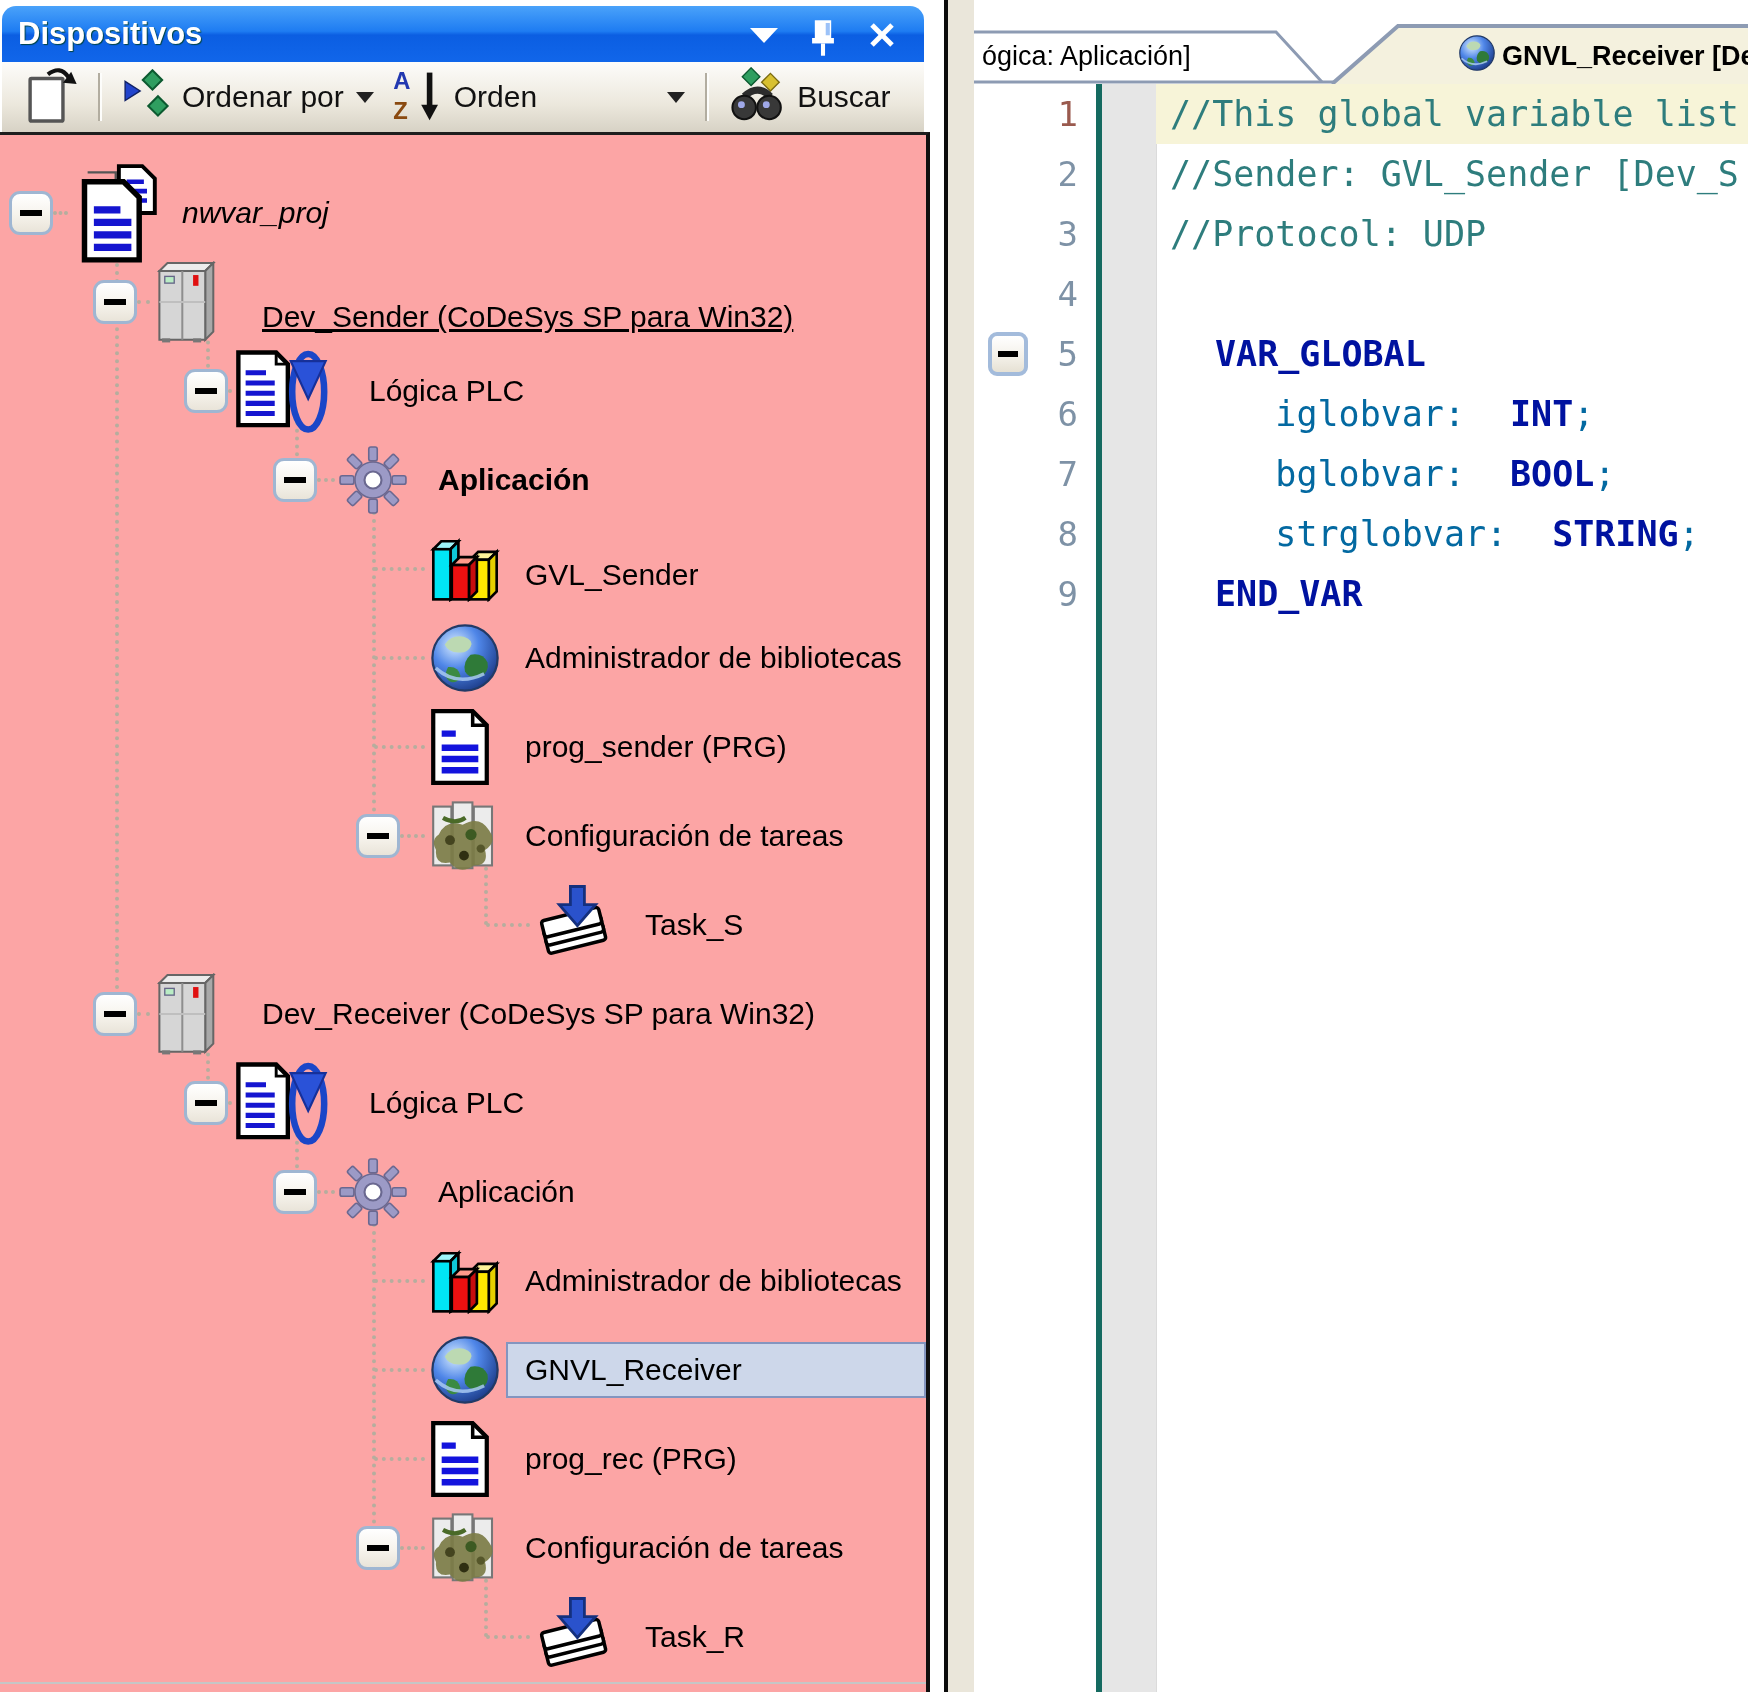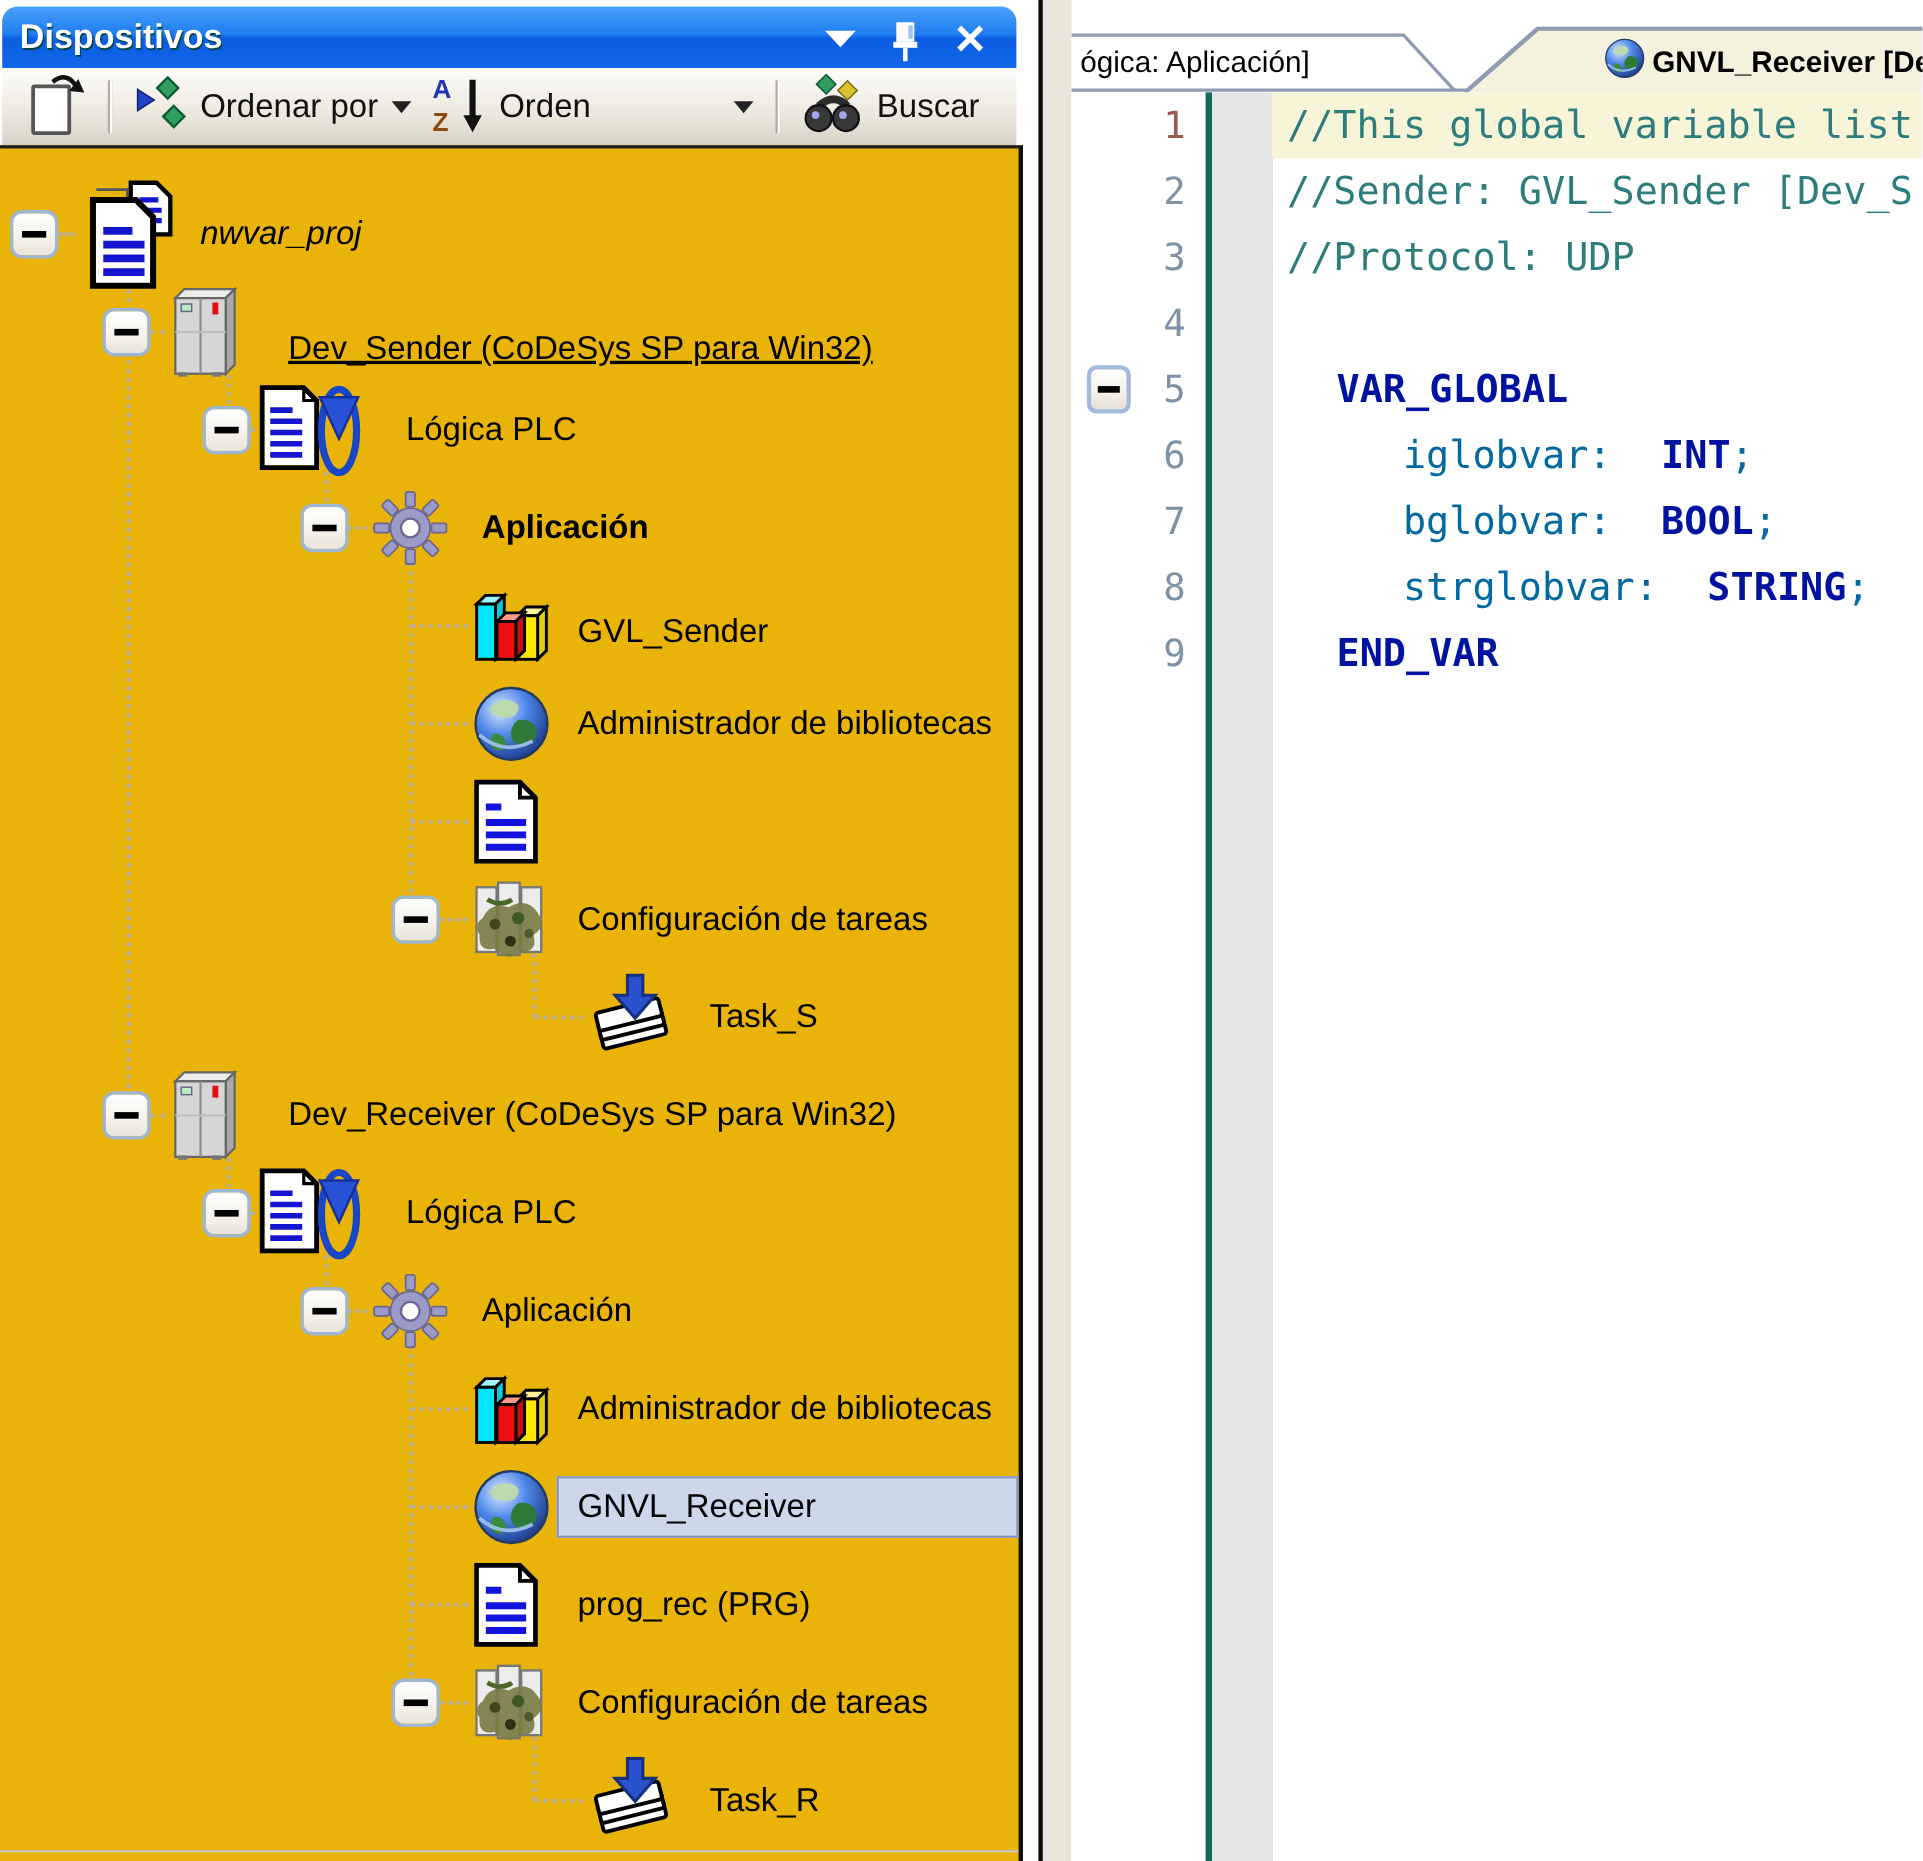--- a/index.html
+++ b/index.html
@@ -21,21 +21,21 @@
 
   #toolbar{position:absolute;left:2px;top:62px;width:922px;height:70px;
      background:linear-gradient(180deg,#fdfcfa 0%,#ece8dd 60%,#d7d2c5 100%);
      display:flex;align-items:center;padding-left:16px;box-sizing:border-box;}
   .tbtn{display:flex;align-items:center;height:58px;padding:0 8px;}
   .tbtn .lbl{font-size:30px;color:#111;margin-left:10px;white-space:nowrap;}
   .tsep{width:2px;height:48px;background:#b2ada0;border-right:2px solid #fdfdfb;margin:0 12px;}
   .dd-caret{width:0;height:0;border-left:9px solid transparent;border-right:9px solid transparent;
      border-top:11px solid #222;margin-left:12px;}
 
-  #tree-area{position:absolute;left:0px;top:132px;width:930px;height:1560px;background:#eab308;
+  #tree-area{position:absolute;left:0px;top:132px;width:930px;height:1560px;background:#fca5a5;
      border-top:3px solid #1e1e1e;border-right:4px solid #101010;box-sizing:border-box;overflow:hidden;}
   #tree-layer{position:absolute;left:0;top:0;right:0;bottom:0;}
   .spine{position:absolute;width:0;border-left:4px dotted #b6ad9e;z-index:0;}
   .stub{position:absolute;height:0;border-top:4px dotted #b6ad9e;z-index:0;}
   .ebox{position:absolute;width:44px;height:44px;box-sizing:border-box;border:3px solid #9fb6d2;
      border-radius:11px;background:linear-gradient(180deg,#ffffff 0%,#f6f3ec 55%,#e9e4d9 100%);z-index:3;}
   .ebox::after{content:"";position:absolute;left:50%;top:50%;width:22px;height:6px;
      margin:-3px 0 0 -11px;background:#000;}
   .ticon{position:absolute;z-index:2;}
   .tlabel{position:absolute;height:48px;line-height:48px;font-size:30px;color:#000;z-index:3;white-space:nowrap;}
@@ -240,20 +240,21 @@
  </svg></span>
         <div class="tlabel" style="left: 525px; top: 499px;">Administrador de bibliotecas</div>
         <div class="stub" style="left: 374px; top: 610px; width: 51px;"></div>
         <span class="ticon" style="left: 429px; top: 573px; position: absolute; z-index: 2;"><svg width="62" height="78" viewBox="0 0 44 55">
    <path d="M3 2 h28 l10 10 v41 h-38 z" fill="#fff" stroke="#000" stroke-width="3"></path>
    <path d="M31 2 v10 h10" fill="none" stroke="#000" stroke-width="2.5"></path>
    <g stroke="#1313dd" stroke-width="4.5">
               <path d="M9 18 h10 M9 28 h26 M9 36 h26 M9 44 h26"></path>
             </g>
  </svg></span>
+        <div class="tlabel" style="left: 525px; top: 588px;">prog_sender (PRG)</div>
         <div class="stub" style="left: 400px; top: 699px; width: 25px;"></div>
         <div class="ebox" style="left: 356px; top: 679px;"></div>
         <span class="ticon" style="left: 429px; top: 663px; position: absolute; z-index: 2;"><svg width="70" height="76" viewBox="0 0 50 54">
    <g fill="#ececec" stroke="#777" stroke-width="1.5">
      <rect x="3" y="6" width="13" height="42"></rect>
               <rect x="17" y="3" width="14" height="47"></rect>
               <rect x="32" y="6" width="13" height="42"></rect>
    </g>
    <path d="M7 26 q5 -11 17 -7 q12 -7 19 4 q6 8 -3 14 q3 11 -8 11 q-10 7 -17 -2 q-11 2 -10 -9 q-4 -7 2 -11z" fill="#7c7c46" opacity="0.92"></path>
    <circle cx="15" cy="30" r="3.5" fill="#44441f"></circle>

